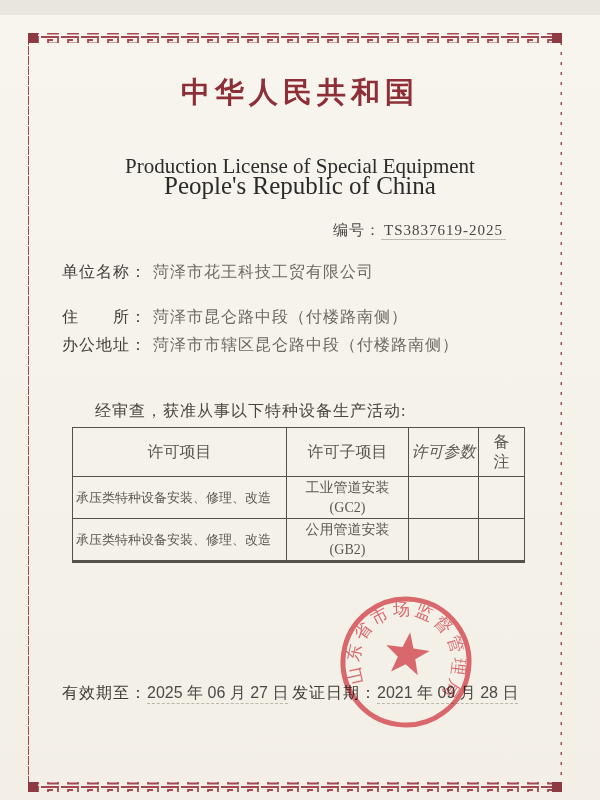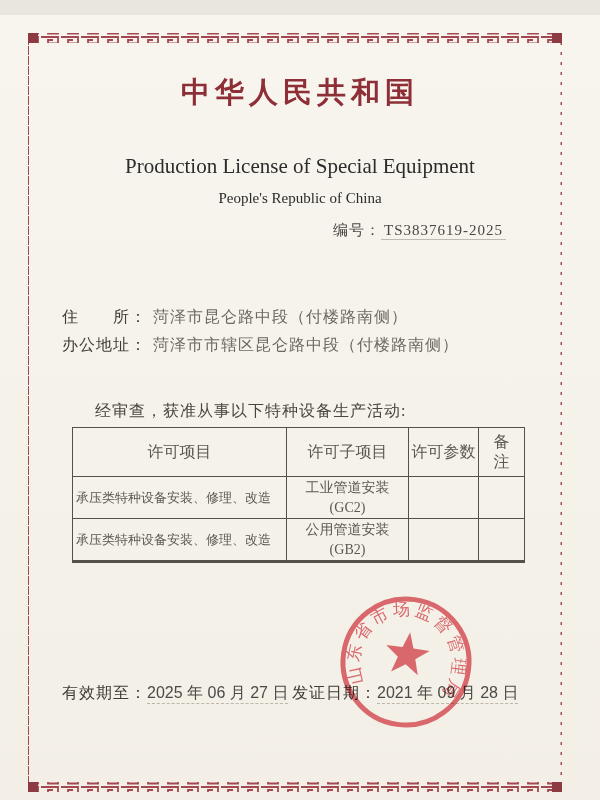--- a/index.html
+++ b/index.html
@@ -10,40 +10,40 @@
     overflow:hidden;
   }
   .abs{position:absolute;}
   .centered{left:0;width:100%;text-align:center;}
 
   .title-cn{color:#8e2f38;font-weight:bold;}
   .title-cn1{top:58px;font-size:29px;letter-spacing:5px;}
   .title-cn2{top:96px;font-size:31px;letter-spacing:4px;}
   .title-en{color:#2b2b2b;}
   .title-en1{top:139px;font-size:21px;}
-  .title-en2{top:175px;font-size:15px;}
+  .title-en2{top:157px;font-size:25px;}
 
   .serial{top:206px;right:94px;font-size:15px;color:#4a4540;letter-spacing:1px;}
   .serial .val{padding:0 3px 1px;border-bottom:1px solid rgba(110,100,90,.4);}
 
   .field{left:62px;font-size:16px;white-space:nowrap;}
   .field .lbl{color:#3f3b37;letter-spacing:1px;}
   .field .val{color:#6e6862;margin-left:6px;letter-spacing:1px;}
   .f-name{top:247px;}
   .f-addr{top:292px;}
   .f-office{top:320px;}
 
   .intro{top:386px;left:95px;font-size:16px;color:#4a453f;letter-spacing:1px;}
 
   .lic-table{top:412px;left:72px;}
   table{border-collapse:collapse;table-layout:fixed;width:452px;background:transparent;}
   th,td{border:1.2px solid #55504a;color:#5d5852;font-weight:normal;vertical-align:middle;}
   table{border-bottom:3px solid #55504a;}
   th{font-size:16px;text-align:center;line-height:1.25;padding:4px 2px;}
-  th.h-params{padding:4px 0;}
+  th.h-params{padding:4px 0;font-style:italic;}
   th.h-note{padding:4px 13px;}
   tr.hdr{height:40px;}
   tr.row{height:42px;}
   td.project{font-size:13px;padding:2px 3px;white-space:nowrap;overflow:hidden;}
   td.sub{text-align:center;font-size:14px;line-height:1.4;}
   td.empty{background:transparent;}
 
   .issuer{top:622px;}
   .dates{top:668px;}
   .d-valid{left:62px;}
@@ -81,20 +81,23 @@
   </svg>
 
   <div class="abs centered title-cn title-cn1">中华人民共和国</div>
   <div class="abs centered title-en title-en1">Production License of Special Equipment</div>
   <div class="abs centered title-en title-en2">People's Republic of China</div>
 
   <div class="abs serial">
     <span class="lbl">编号：</span><span class="val">TS3837619-2025</span>
   </div>
 
+  <div class="abs field f-name">
+    <span class="lbl">单位名称：</span><span class="val">菏泽市花王科技工贸有限公司</span>
+  </div>
   <div class="abs field f-office">
     <span class="lbl">办公地址：</span><span class="val">菏泽市市辖区昆仑路中段（付楼路南侧）</span>
   </div>
   <div class="abs field f-addr">
     <span class="lbl">住　　所：</span><span class="val">菏泽市昆仑路中段（付楼路南侧）</span>
   </div>
 
   <div class="abs intro">经审查，获准从事以下特种设备生产活动:</div>
 
   <div class="abs lic-table">

